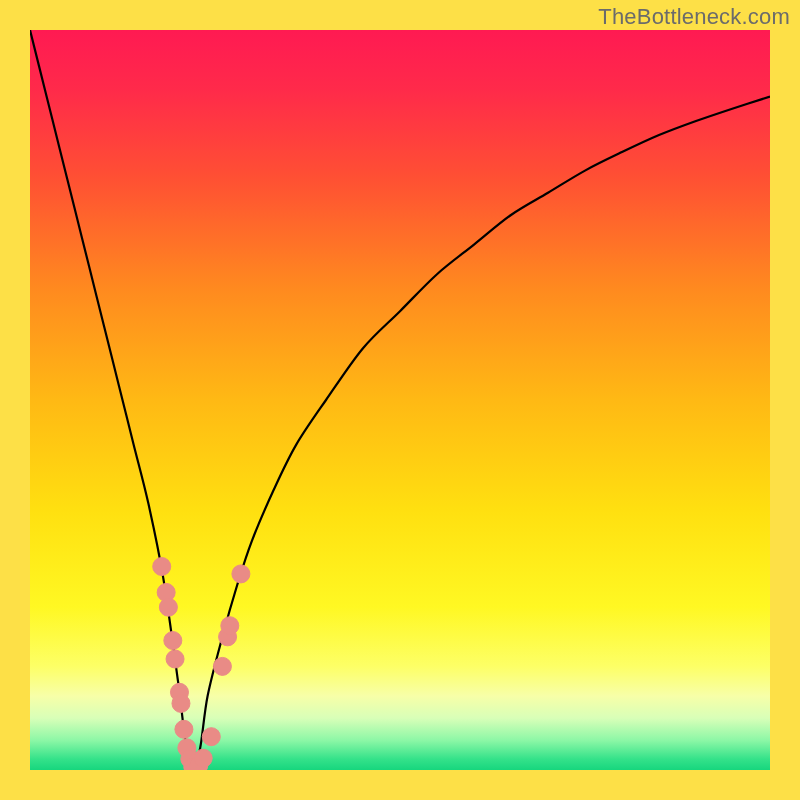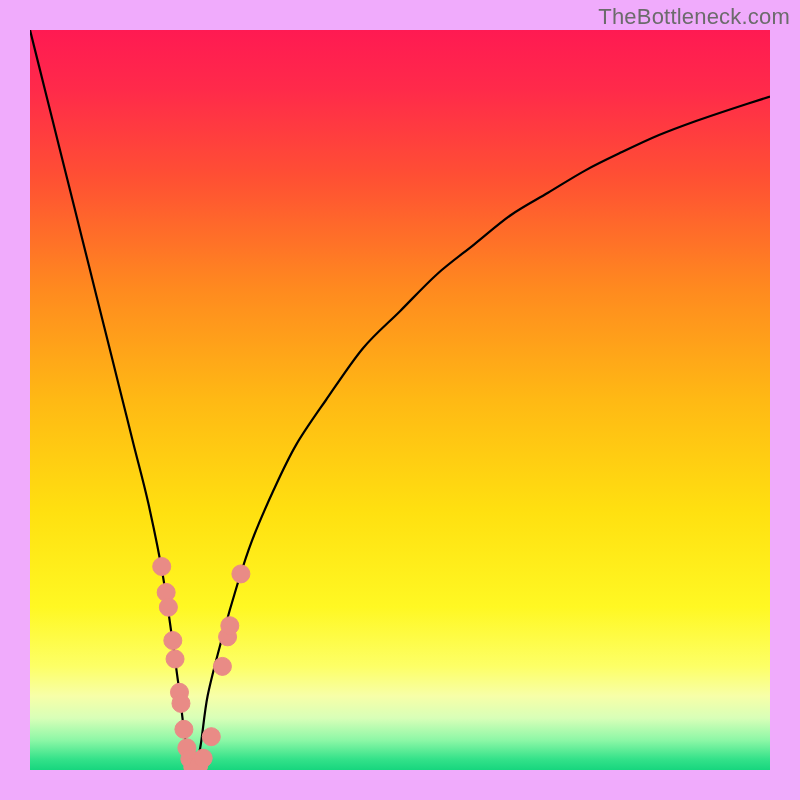--- a/index.html
+++ b/index.html
@@ -10,21 +10,21 @@
     background: #000;
     font-family: Arial, Helvetica, sans-serif;
     overflow: hidden;
   }
   .frame {
     position: absolute;
     top: 0;
     left: 0;
     width: 800px;
     height: 800px;
-    background: #f0abfc;
+    background: #fde047;
   }
   .plot {
     position: absolute;
     top: 30px;
     left: 30px;
     width: 740px;
     height: 740px;
     overflow: hidden;
   }
   .watermark {

